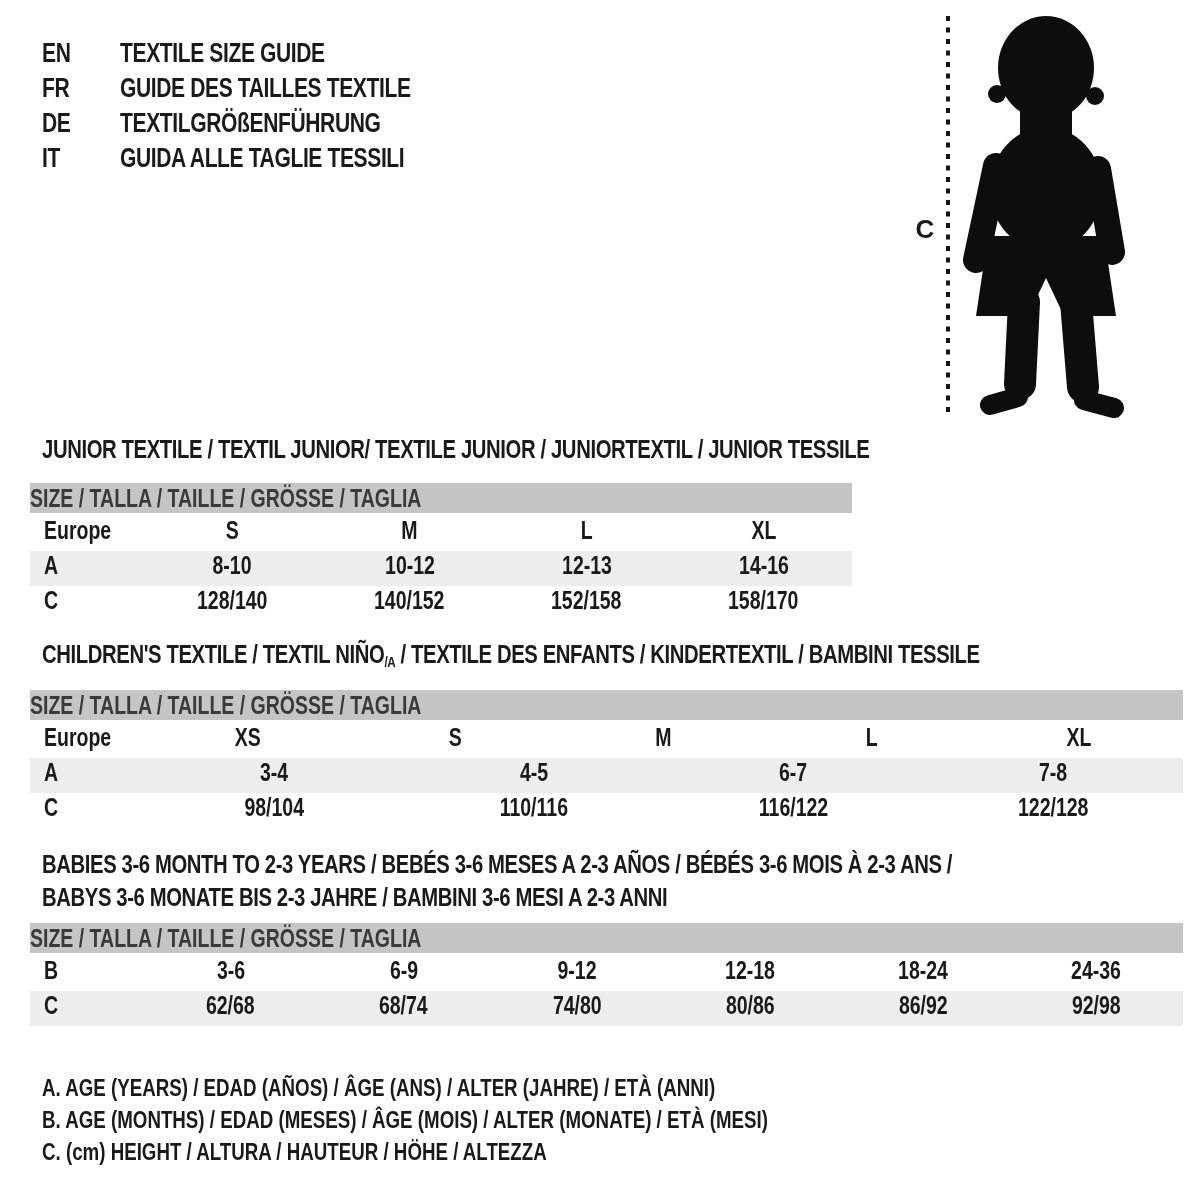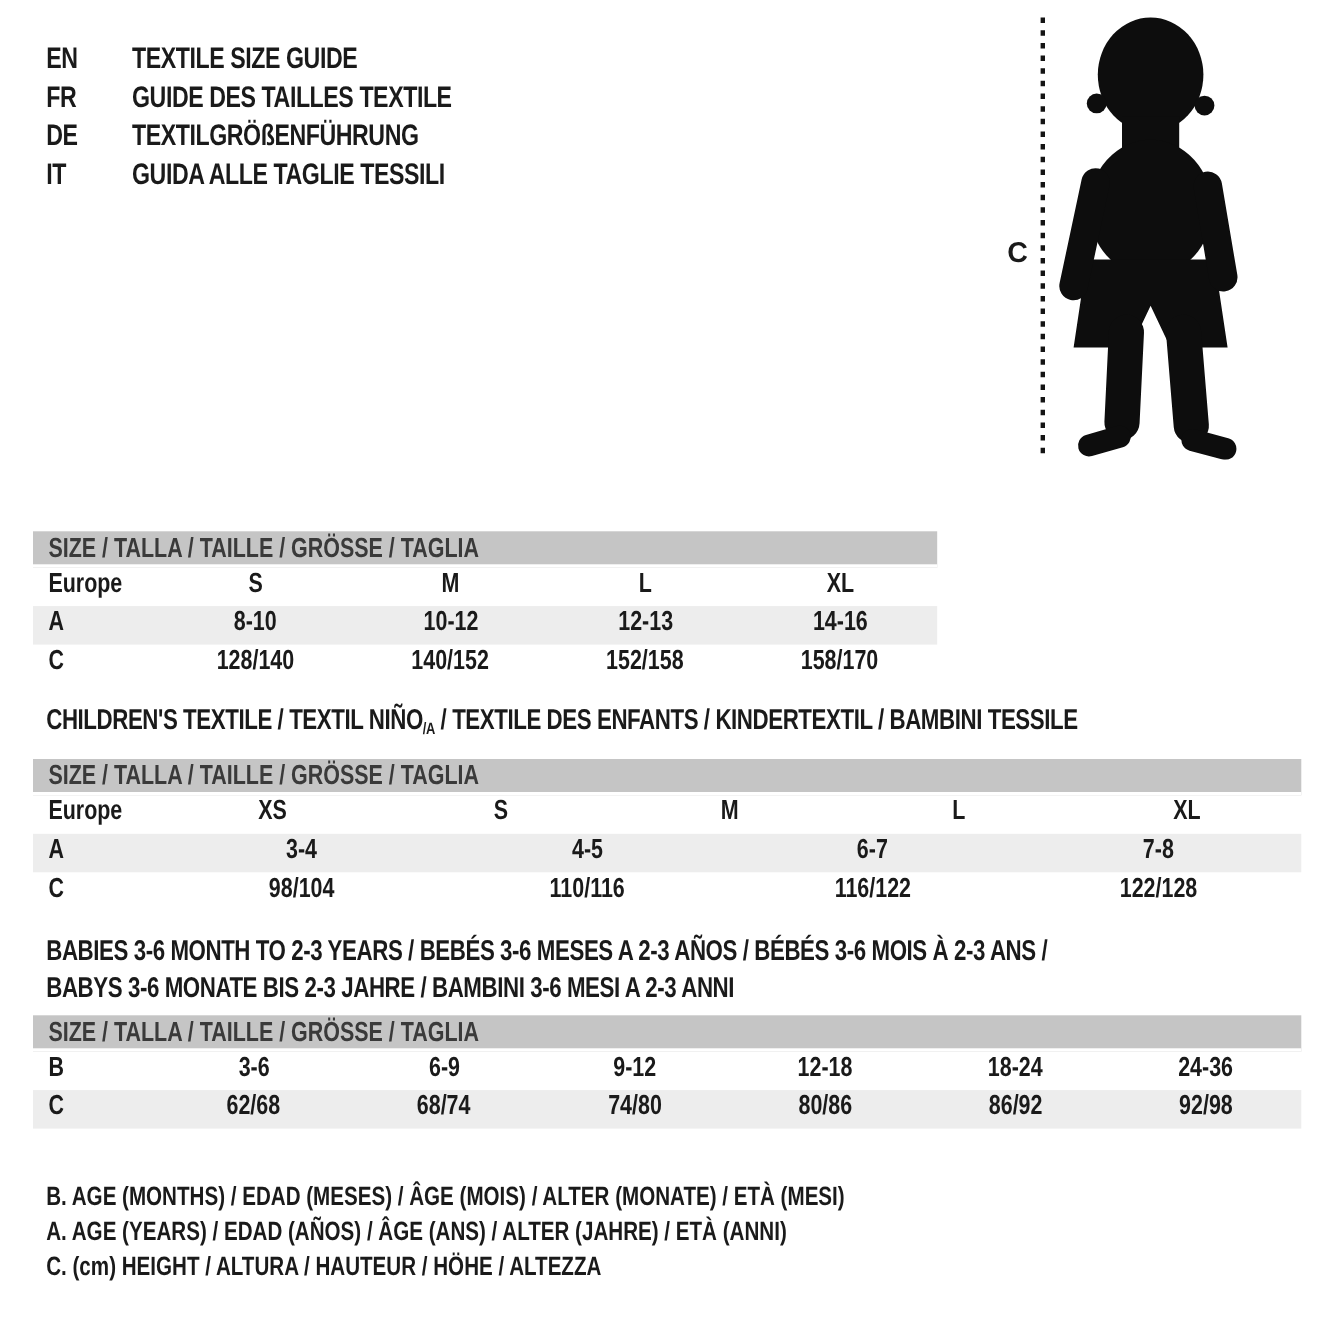--- a/index.html
+++ b/index.html
@@ -23,21 +23,21 @@
   .silhouette-svg { position:absolute; left:962px; top:14px; width:176px; height:404px; }
 
   
   .sec-title { position:absolute; left:42px; font-size:26px; letter-spacing:-0.5px; line-height:30px; }
   .sub { font-size:15px; vertical-align:-4px; }
 
   
   .size-table { position:absolute; left:30px; }
   .thead {
     background:#c5c5c5; height:33px; display:flex; align-items:center;
-    padding-left:14px; border-bottom:3px solid #ffffff; font-size:25px; color:#3a3a3a;
+    border-bottom:3px solid #ffffff; font-size:25px; color:#3a3a3a;
   }
   .trow { display:flex; height:35px; align-items:flex-start; font-size:25px; }
   .trow.alt { background:#ededed; }
   .cell { flex:1; text-align:center; }
   .cell.rlabel { flex:0 0 114px; text-align:left; padding-left:14px; }
 
   
   .footnotes { position:absolute; left:42px; top:1072px; }
   .foot-line { height:32px; font-size:24px; display:flex; align-items:center; }
 </style>
@@ -81,20 +81,23 @@
     <g stroke="#0d0d0d" stroke-linecap="round" fill="none">
       <line x1="34" y1="152" x2="14" y2="246" stroke-width="26"></line>
       <line x1="136" y1="155" x2="150" y2="238" stroke-width="26"></line>
       <line x1="62" y1="288" x2="58" y2="370" stroke-width="32"></line>
       <line x1="114" y1="288" x2="121" y2="373" stroke-width="32"></line>
       <line x1="56" y1="383" x2="28" y2="391" stroke-width="20"></line>
       <line x1="122" y1="386" x2="152" y2="394" stroke-width="20"></line>
     </g>
   </svg>
 
+  <div class="sec-title" style="top:434px;">
+    <span class="t tl">JUNIOR TEXTILE / TEXTIL JUNIOR/ TEXTILE JUNIOR / JUNIORTEXTIL / JUNIOR TESSILE</span>
+  </div>
   <div class="size-table" style="top:483px;width:822px;">
     <div class="thead">
       <span class="t tl">SIZE / TALLA / TAILLE / GRÖSSE / TAGLIA</span>
     </div>
     <div class="trow">
       <span class="cell rlabel"><span class="t tl">Europe</span></span>
       <span class="cell"><span class="t">S</span></span>
       <span class="cell"><span class="t">M</span></span>
       <span class="cell"><span class="t">L</span></span>
       <span class="cell"><span class="t">XL</span></span>
@@ -171,23 +174,23 @@
       <span class="cell"><span class="t">68/74</span></span>
       <span class="cell"><span class="t">74/80</span></span>
       <span class="cell"><span class="t">80/86</span></span>
       <span class="cell"><span class="t">86/92</span></span>
       <span class="cell"><span class="t">92/98</span></span>
     </div>
   </div>
 
   <section class="footnotes">
     <div class="foot-line">
-      <span class="t tl">B. AGE (MONTHS) / EDAD (MESES) / ÂGE (MOIS) / ALTER (MONATE) / ETÀ (MESI)</span>
+      <span class="t tl">A. AGE (YEARS) / EDAD (AÑOS) / ÂGE (ANS) / ALTER (JAHRE) / ETÀ (ANNI)</span>
     </div>
     <div class="foot-line">
-      <span class="t tl">A. AGE (YEARS) / EDAD (AÑOS) / ÂGE (ANS) / ALTER (JAHRE) / ETÀ (ANNI)</span>
+      <span class="t tl">B. AGE (MONTHS) / EDAD (MESES) / ÂGE (MOIS) / ALTER (MONATE) / ETÀ (MESI)</span>
     </div>
     <div class="foot-line">
       <span class="t tl">C. (cm) HEIGHT / ALTURA / HAUTEUR / HÖHE / ALTEZZA</span>
     </div>
   </section>
 
 </div>
 
 </body></html>

